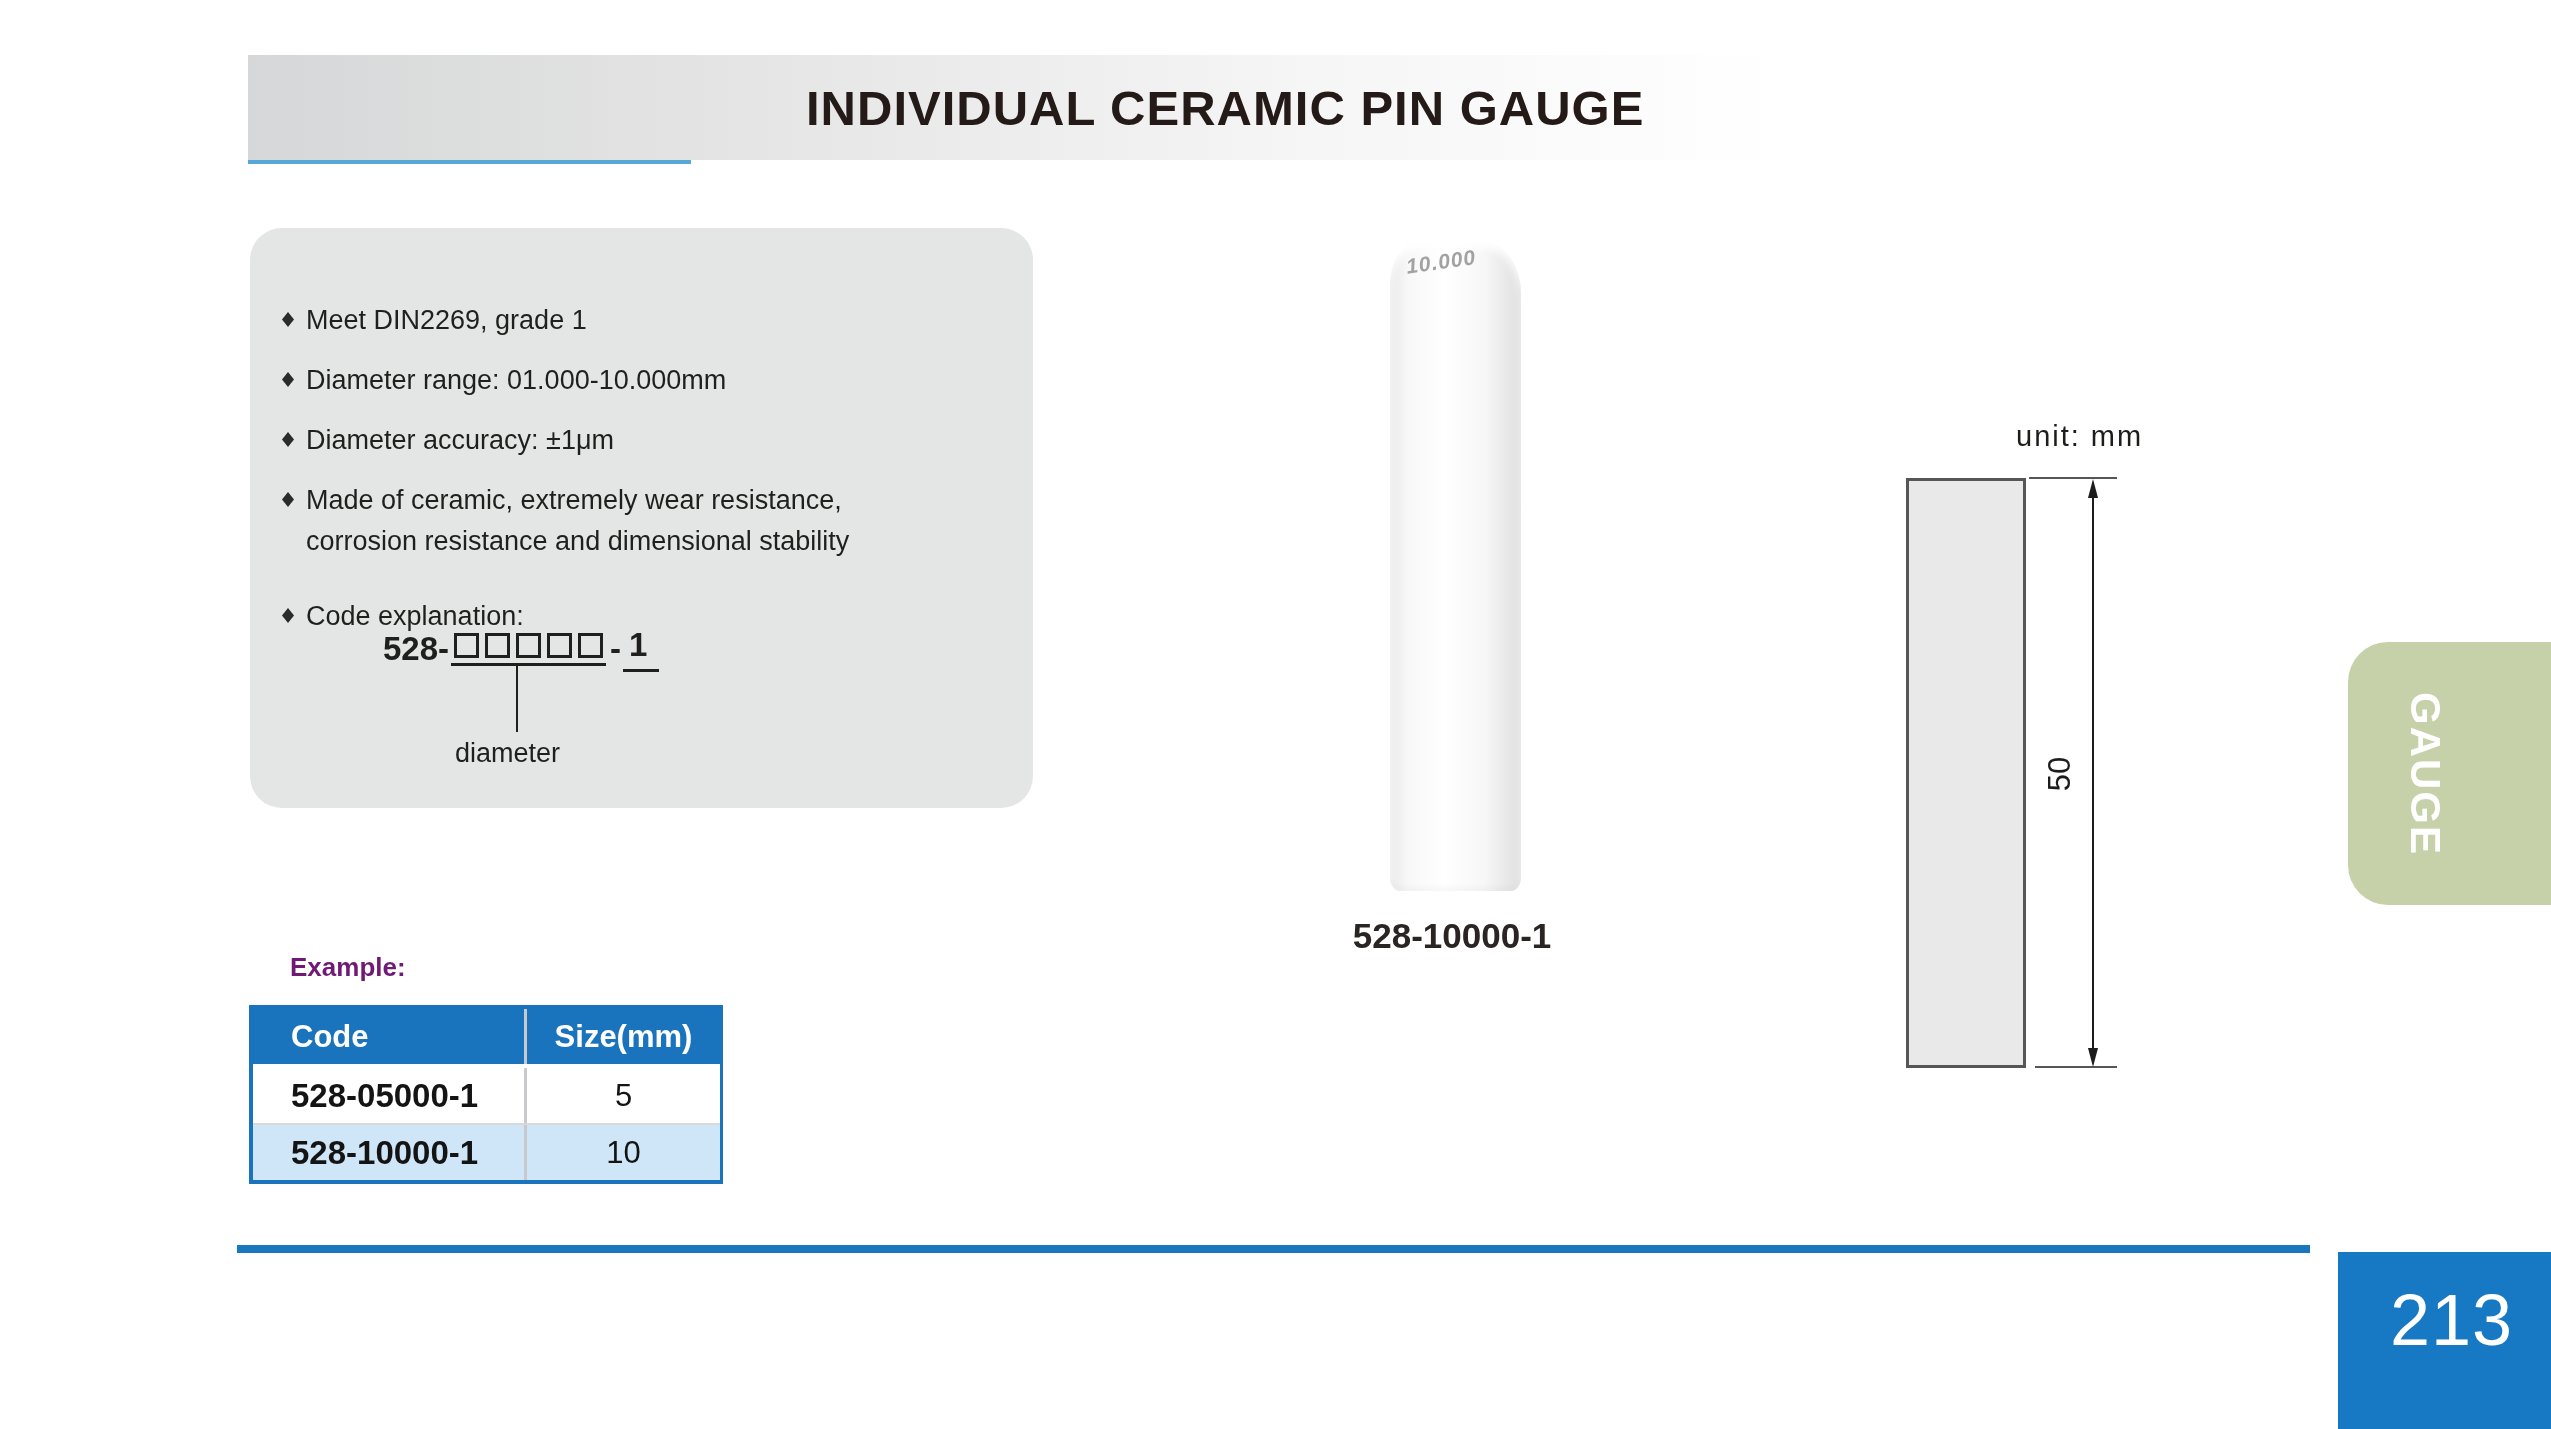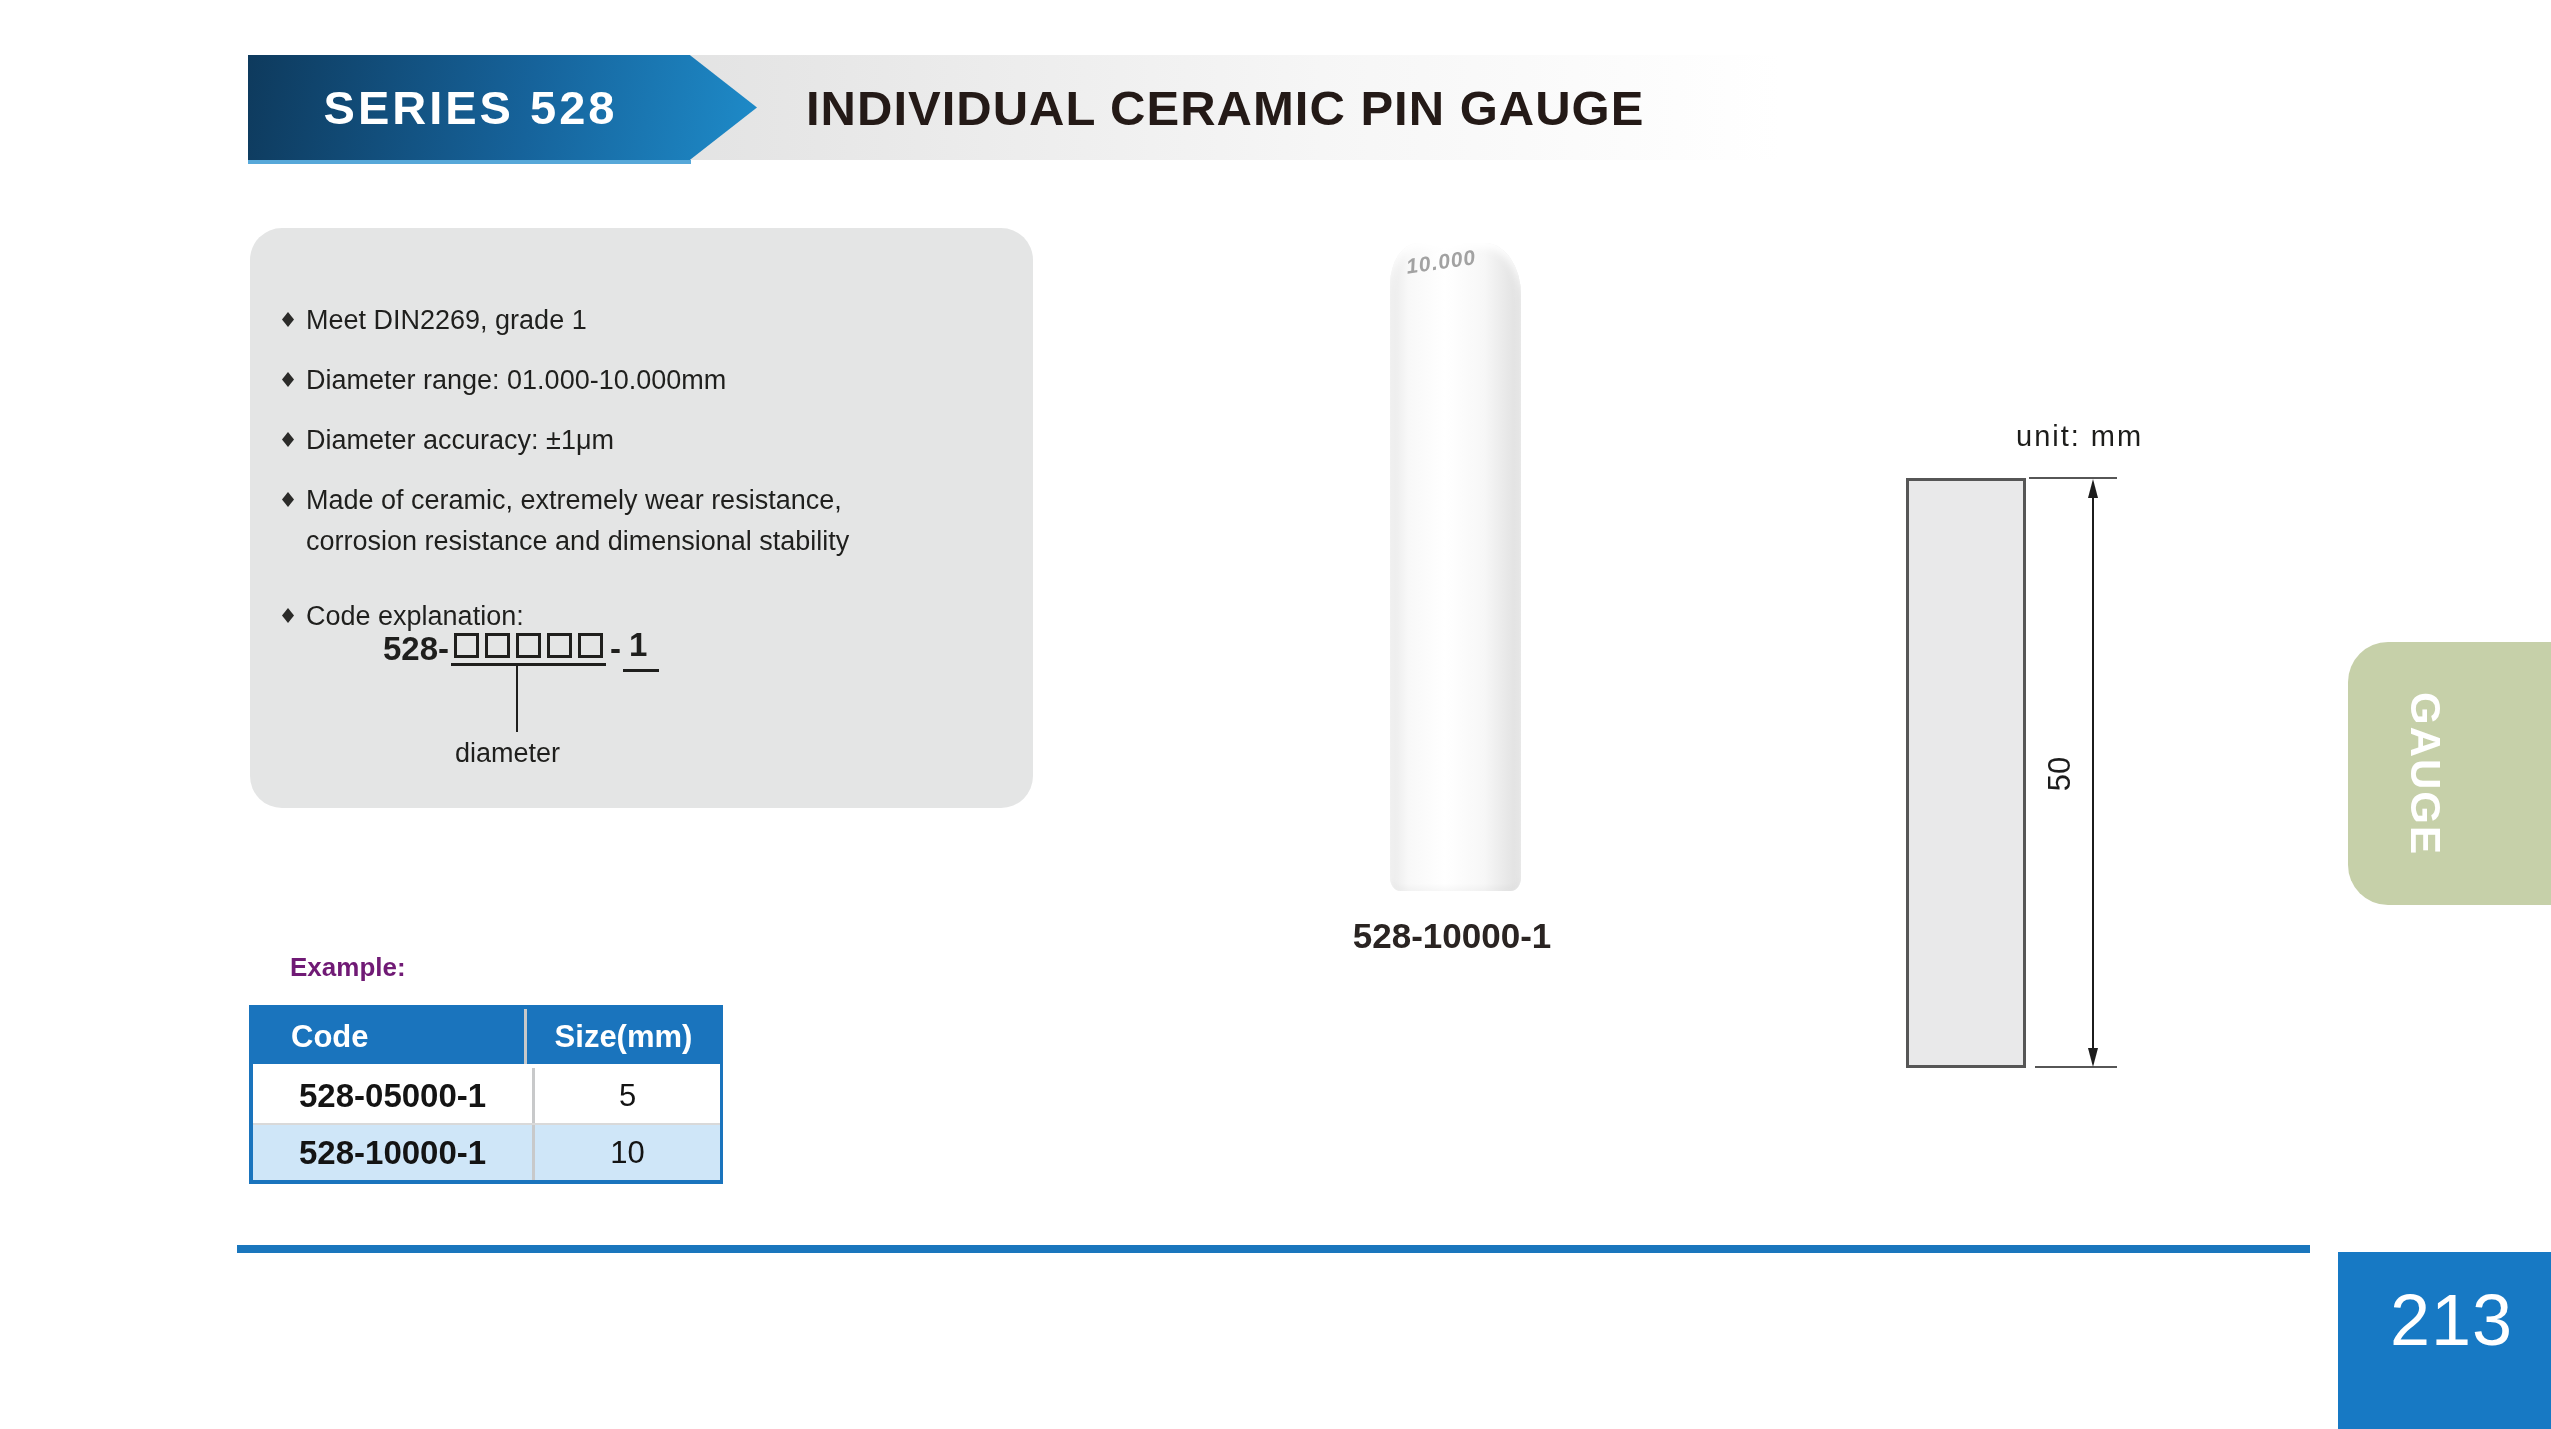--- a/index.html
+++ b/index.html
@@ -71,41 +71,38 @@
   .side-tab-label{
     position:absolute;left:38%;top:50%;transform:translate(-50%,-50%) rotate(90deg);
     font-size:42px;font-weight:bold;color:#ffffff;letter-spacing:2px;white-space:nowrap;
   }
 
   
   .example-heading{position:absolute;left:290px;top:952px;font-size:26px;font-weight:bold;color:#701a75;}
   .example-table{position:absolute;left:249px;top:1005px;width:474px;background:#701a75;border:4px solid #1a74bd;border-right-width:3px;box-sizing:border-box;}
   .t-row{display:grid;grid-template-columns:274px 1fr;}
   .t-head{height:55px;background:#1a74bd;color:#ffffff;font-weight:bold;font-size:31px;border-bottom:4px solid #ffffff;}
-  .t-data{height:55px;font-size:31px;color:#141414;background:#ffffff;padding-left:8px;}
+  .t-data{height:55px;font-size:31px;color:#141414;background:#ffffff;}
   .t-data.alt{background:#cfe6f8;}
   .t-data.divider{border-bottom:2px solid #d9d9d9;}
   .cell-code{display:flex;align-items:center;padding-left:38px;border-right:3px solid #c8c9ca;}
   .t-data .cell-code{font-weight:bold;font-size:33px;}
   .cell-size{display:flex;align-items:center;justify-content:center;}
 
   
   .bottom-rule{position:absolute;left:237px;top:1245px;width:2073px;height:8px;background:#1a76bd;}
   .page-box{position:absolute;left:2338px;top:1252px;width:213px;height:177px;background:#1779c4;}
   .page-number{position:absolute;left:52px;top:36px;font-size:72px;line-height:64px;color:#ffffff;letter-spacing:1px;}
 </style>
 </head>
 <body>
 
 <div id="canvas">
 
   <div class="banner-strip"></div>
-  <div class="banner-chevron">
-    <span class="banner-series">SERIES 528</span>
-  </div>
   <div class="banner-underline"></div>
   <div class="banner-title">INDIVIDUAL CERAMIC PIN GAUGE</div>
 
   <div class="info-box">
     <div class="feature-item f0">
       <span class="diamond"></span>
       <span>Meet DIN2269, grade 1</span>
     </div>
     <div class="feature-item f1">
       <span class="diamond"></span>

